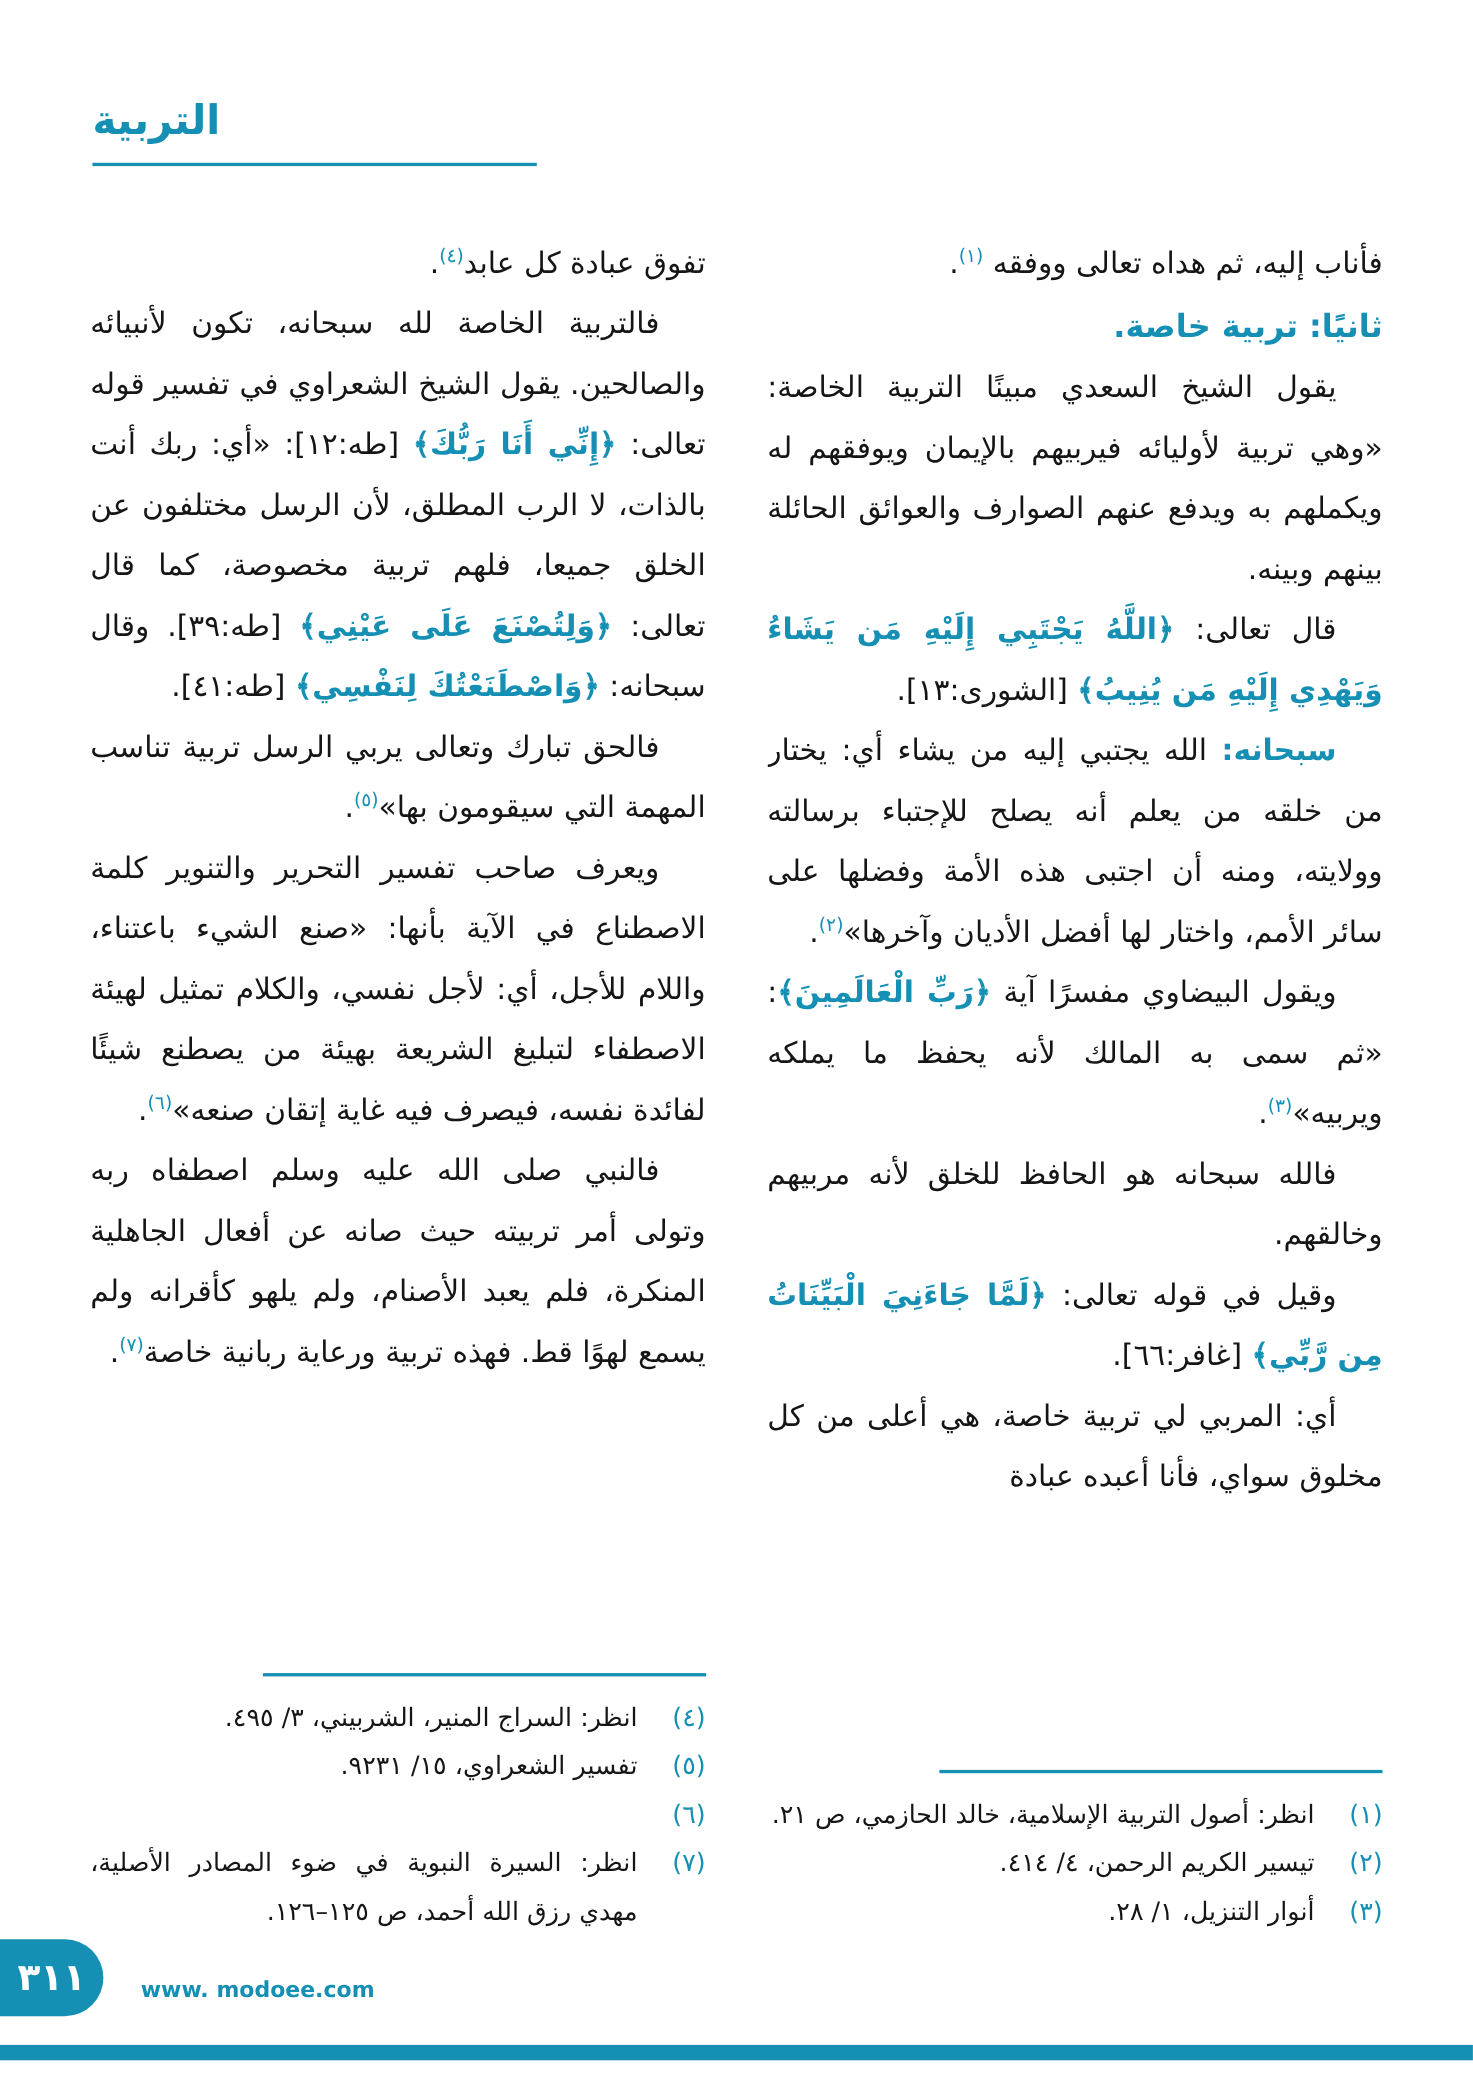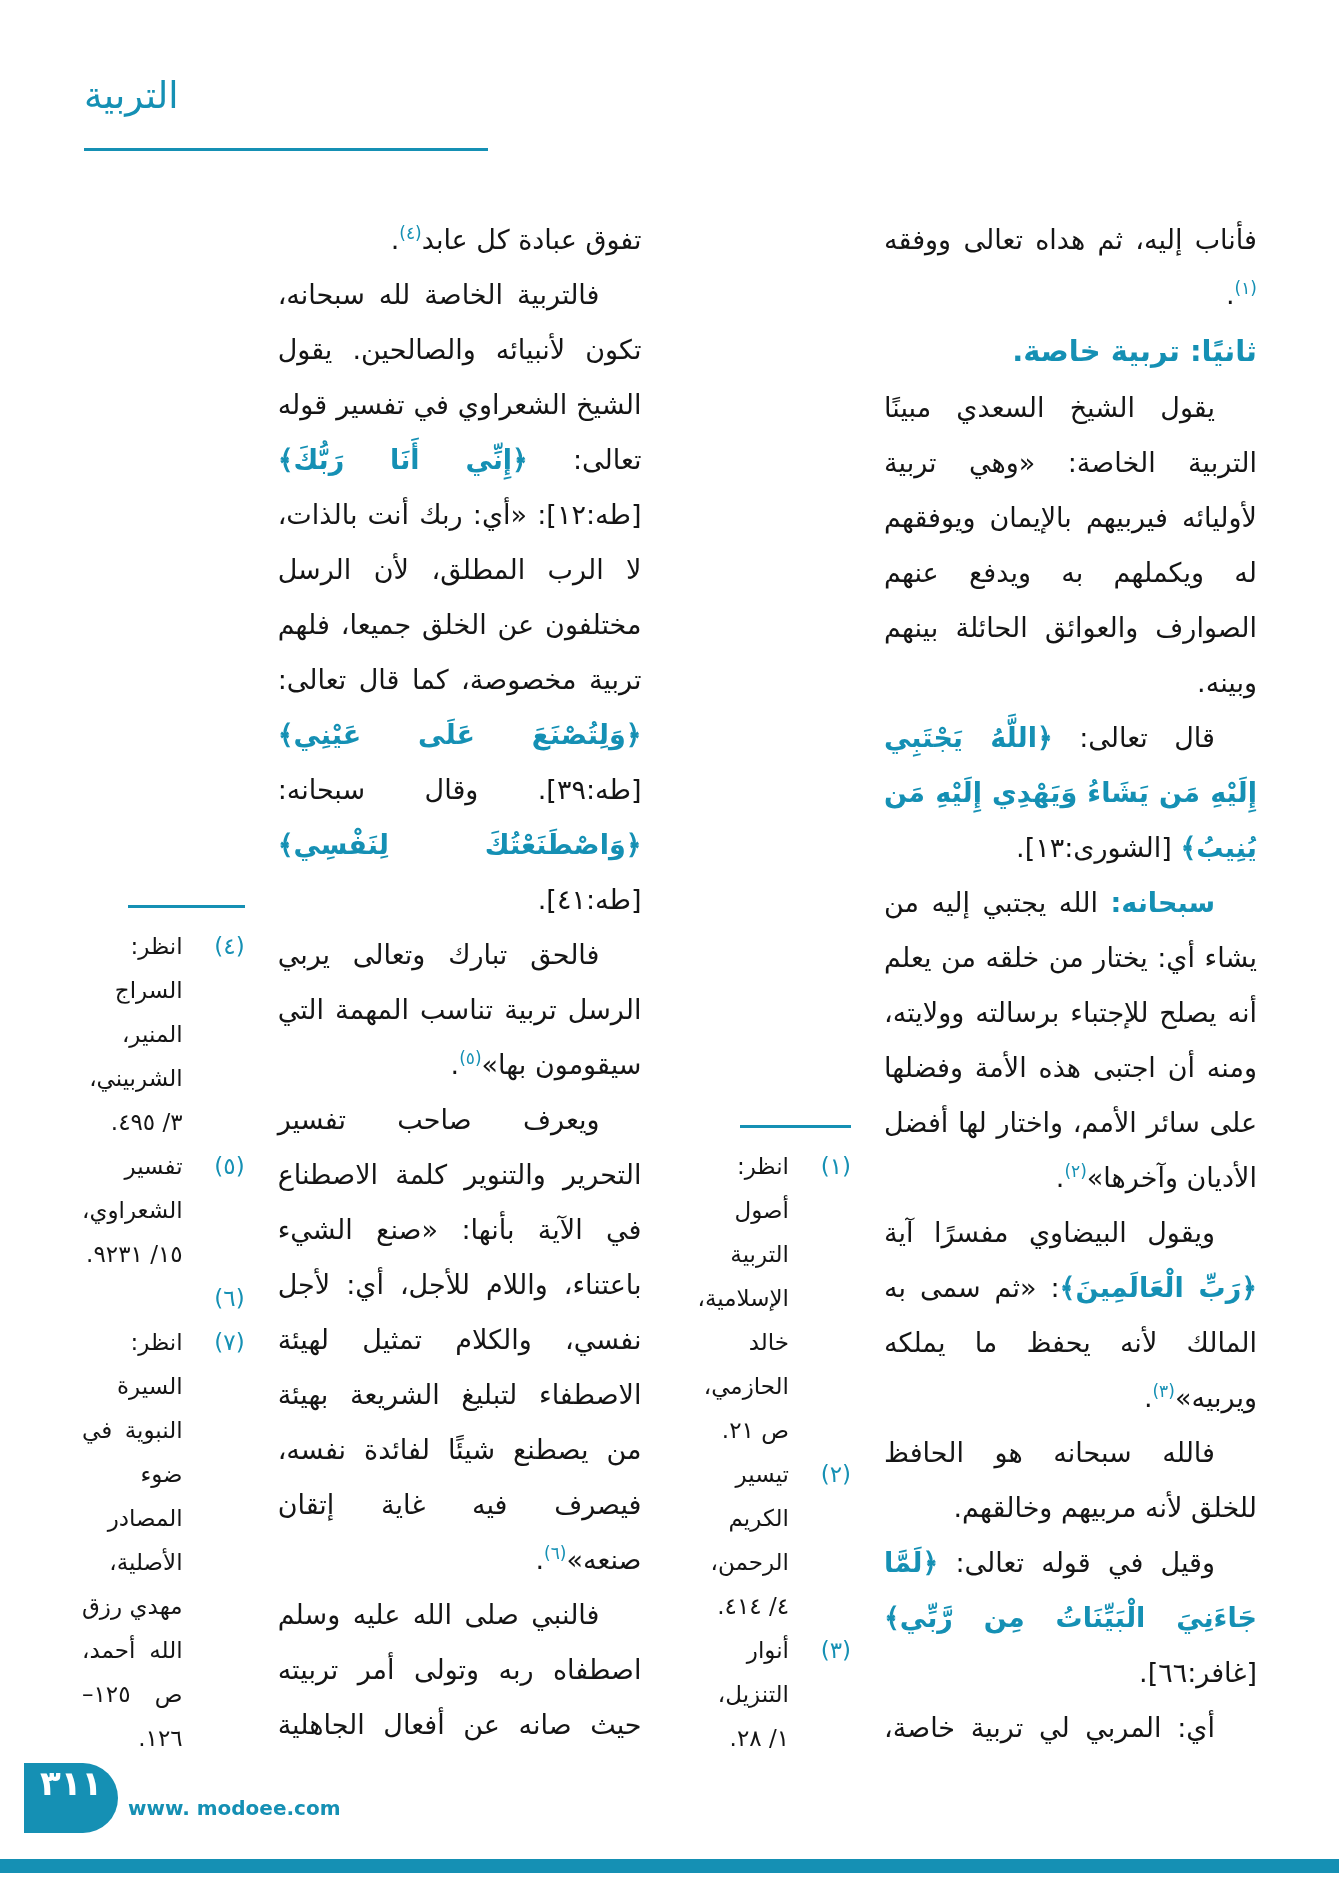--- a/index.html
+++ b/index.html
@@ -11,39 +11,39 @@
     width:1339px; height:1890px;
     background:#ffffff;
     overflow:hidden;
     direction:rtl;
     color:var(--text);
     font-family:"DejaVu Sans", sans-serif;
   }
 
   
   .header-title {
-    position:absolute; top:74px; left:84px;
-    font-size:37px; font-weight:normal;
+    position:absolute; top:88px; left:84px;
+    font-size:37px; font-weight:bold;
     color:var(--accent);
   }
   .header-rule {
     position:absolute; top:148px; left:84px;
     width:404px; height:3px;
     background:var(--accent);
   }
 
   
   .content {
     position:absolute; top:212px; right:82px;
     width:1175px; height:1548px;
     display:flex; gap:56px;
   }
   .column {
     flex:1 1 0;
-    display:flex; flex-direction:row;
+    display:flex; flex-direction:column;
     overflow:hidden;
     gap:33px;
   }
   .para {
     font-size:27px; line-height:55px;
     text-align:justify;
   }
   .para.indent { text-indent:42px; }
   .para.heading { font-size:29px; line-height:58px; }
   .seg-t { color:var(--text); }
@@ -65,22 +65,22 @@
   .fn { display:flex; gap:8px; font-size:23px; line-height:44px; }
   .fn-marker { flex:0 0 54px; color:var(--accent); text-align:right; }
   .fn-text { flex:1 1 auto; text-align:justify; }
 
   
   .page-badge {
     position:absolute; left:0; bottom:57px;
     width:94px; height:70px;
     background:var(--accent);
     border-radius:0 35px 35px 0;
-    display:flex; align-items:flex-start; justify-content:center;
-    color:#ffffff; font-size:34px; font-weight:bold;margin-left:24px;
+    display:flex; align-items:center; justify-content:center;
+    color:#ffffff; font-size:34px; font-weight:bold;
   }
   .website {
     position:absolute; left:128px; bottom:70px;
     color:var(--accent); font-size:20px; font-weight:bold;
     direction:ltr;
   }
   .footer-bar {
     position:absolute; left:0; bottom:17px;
     width:100%; height:14px;
     background:var(--accent);

